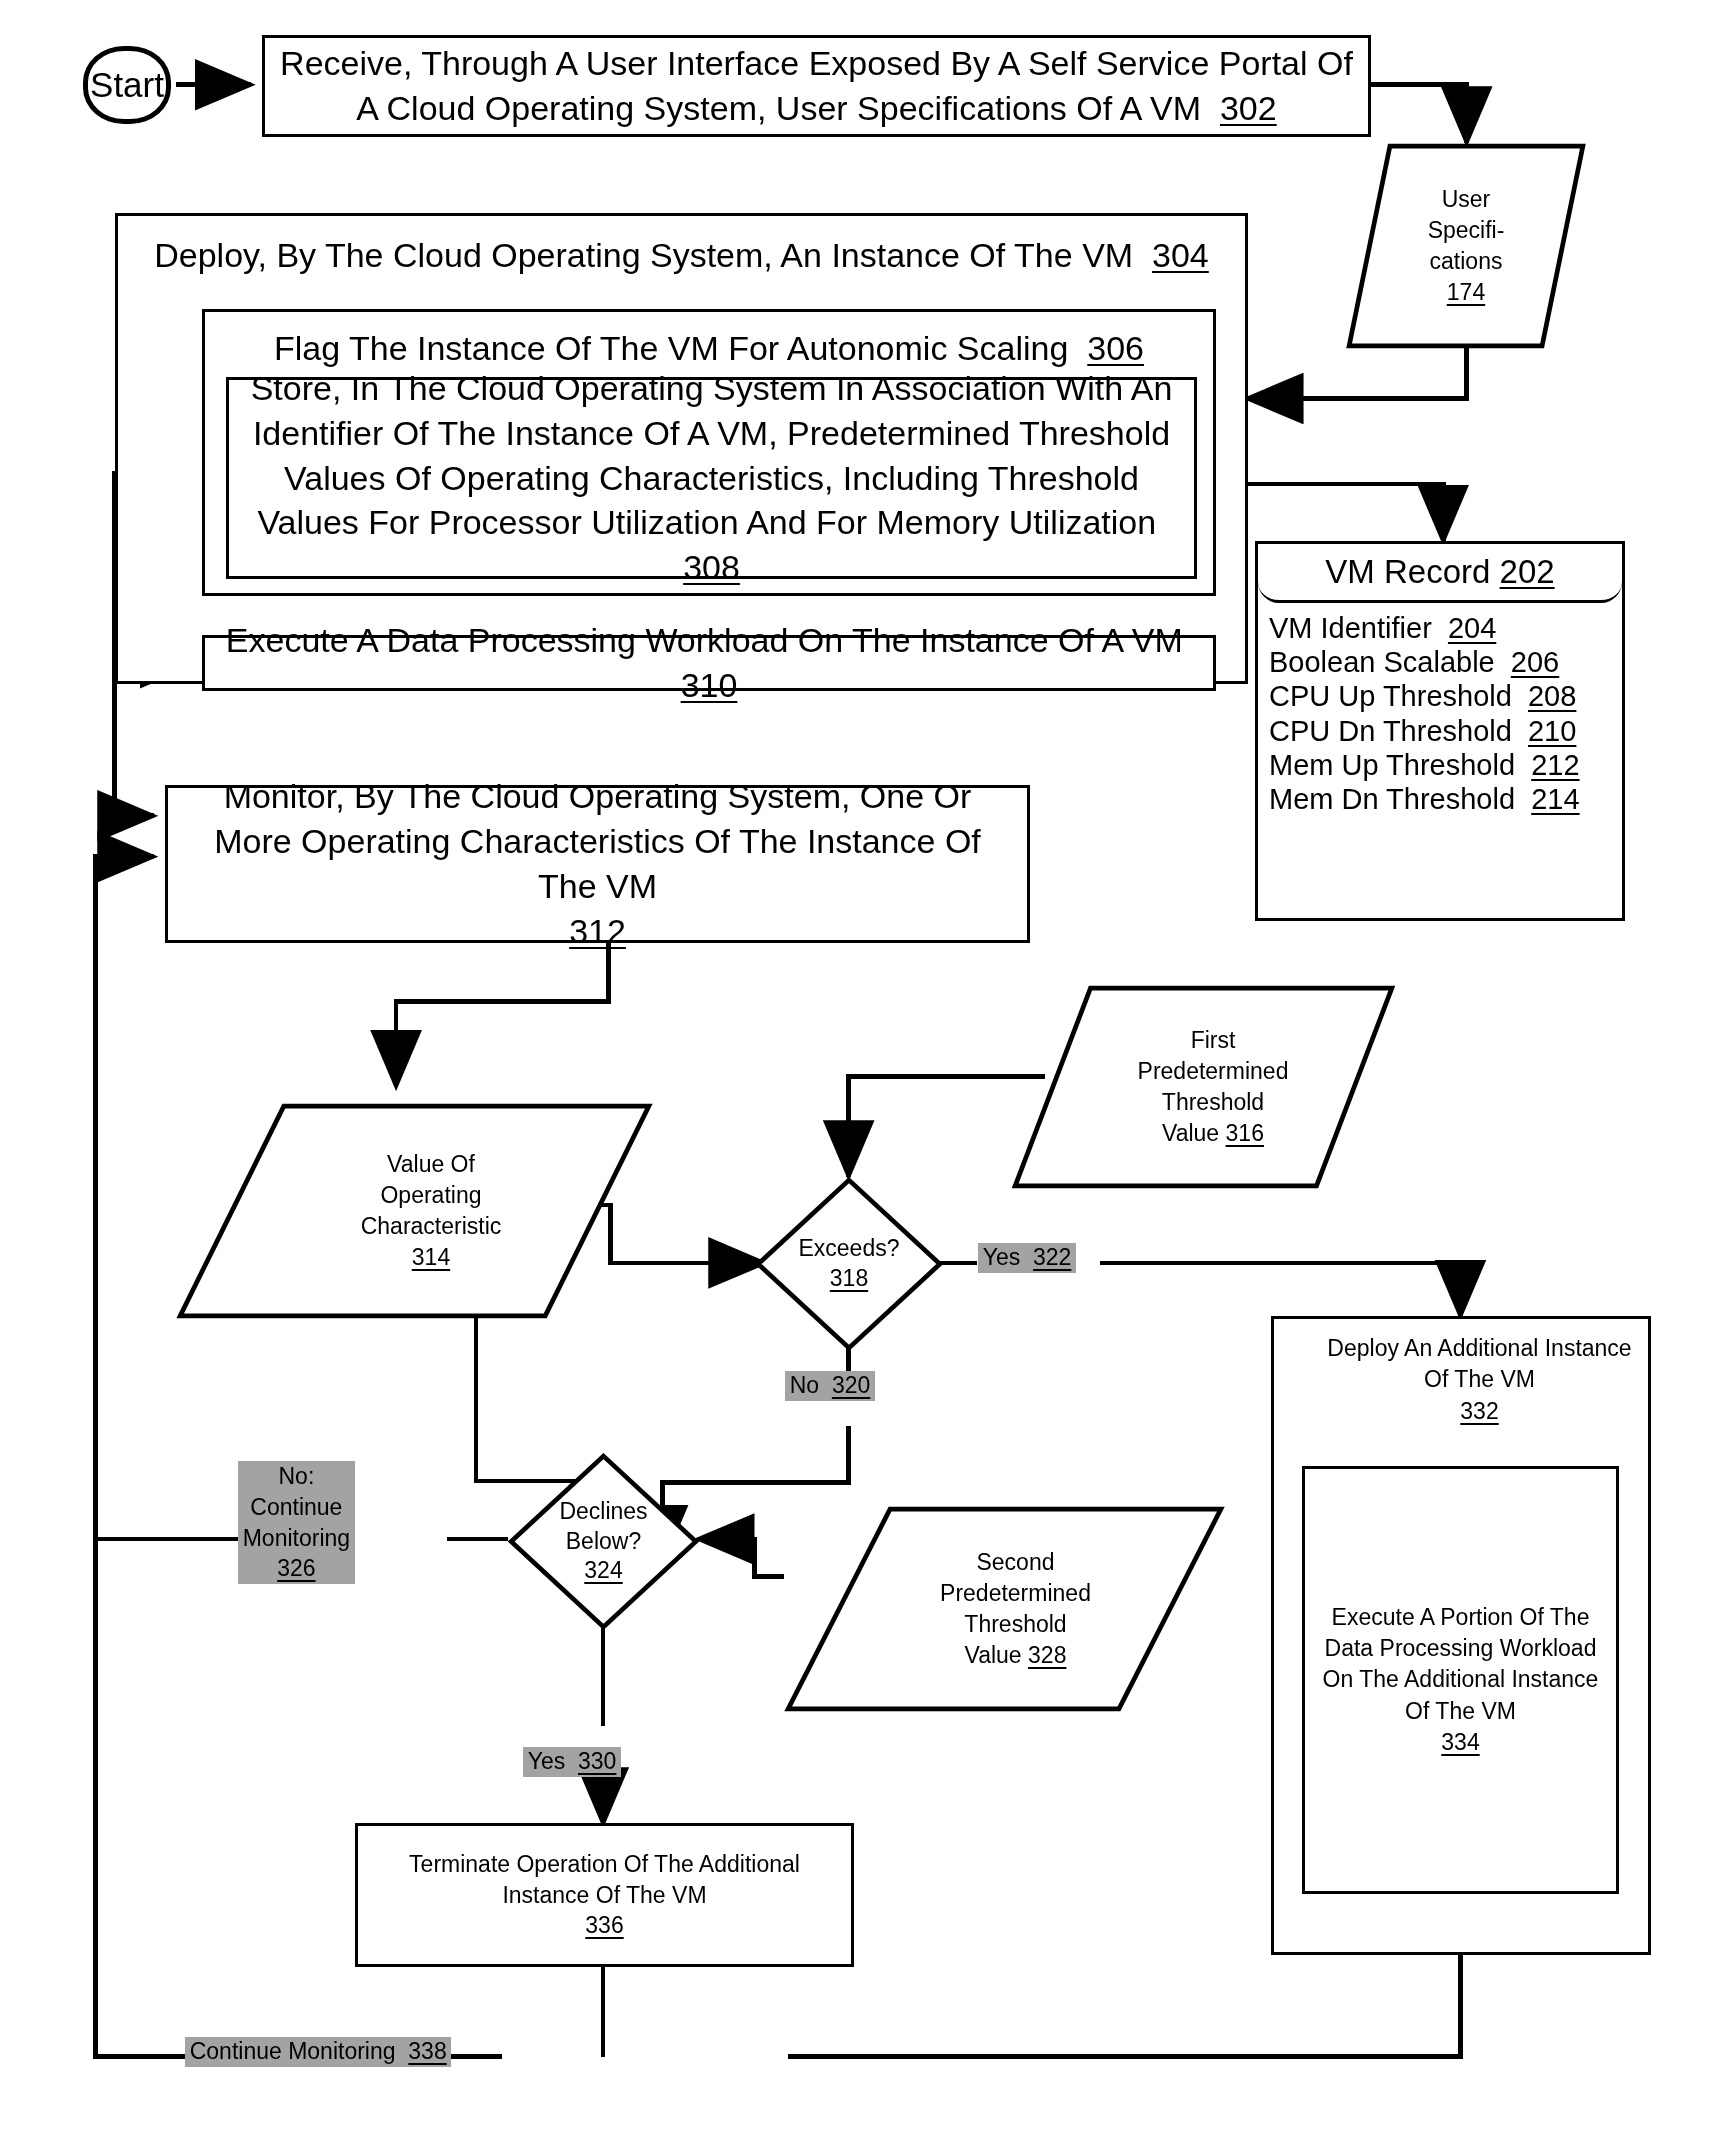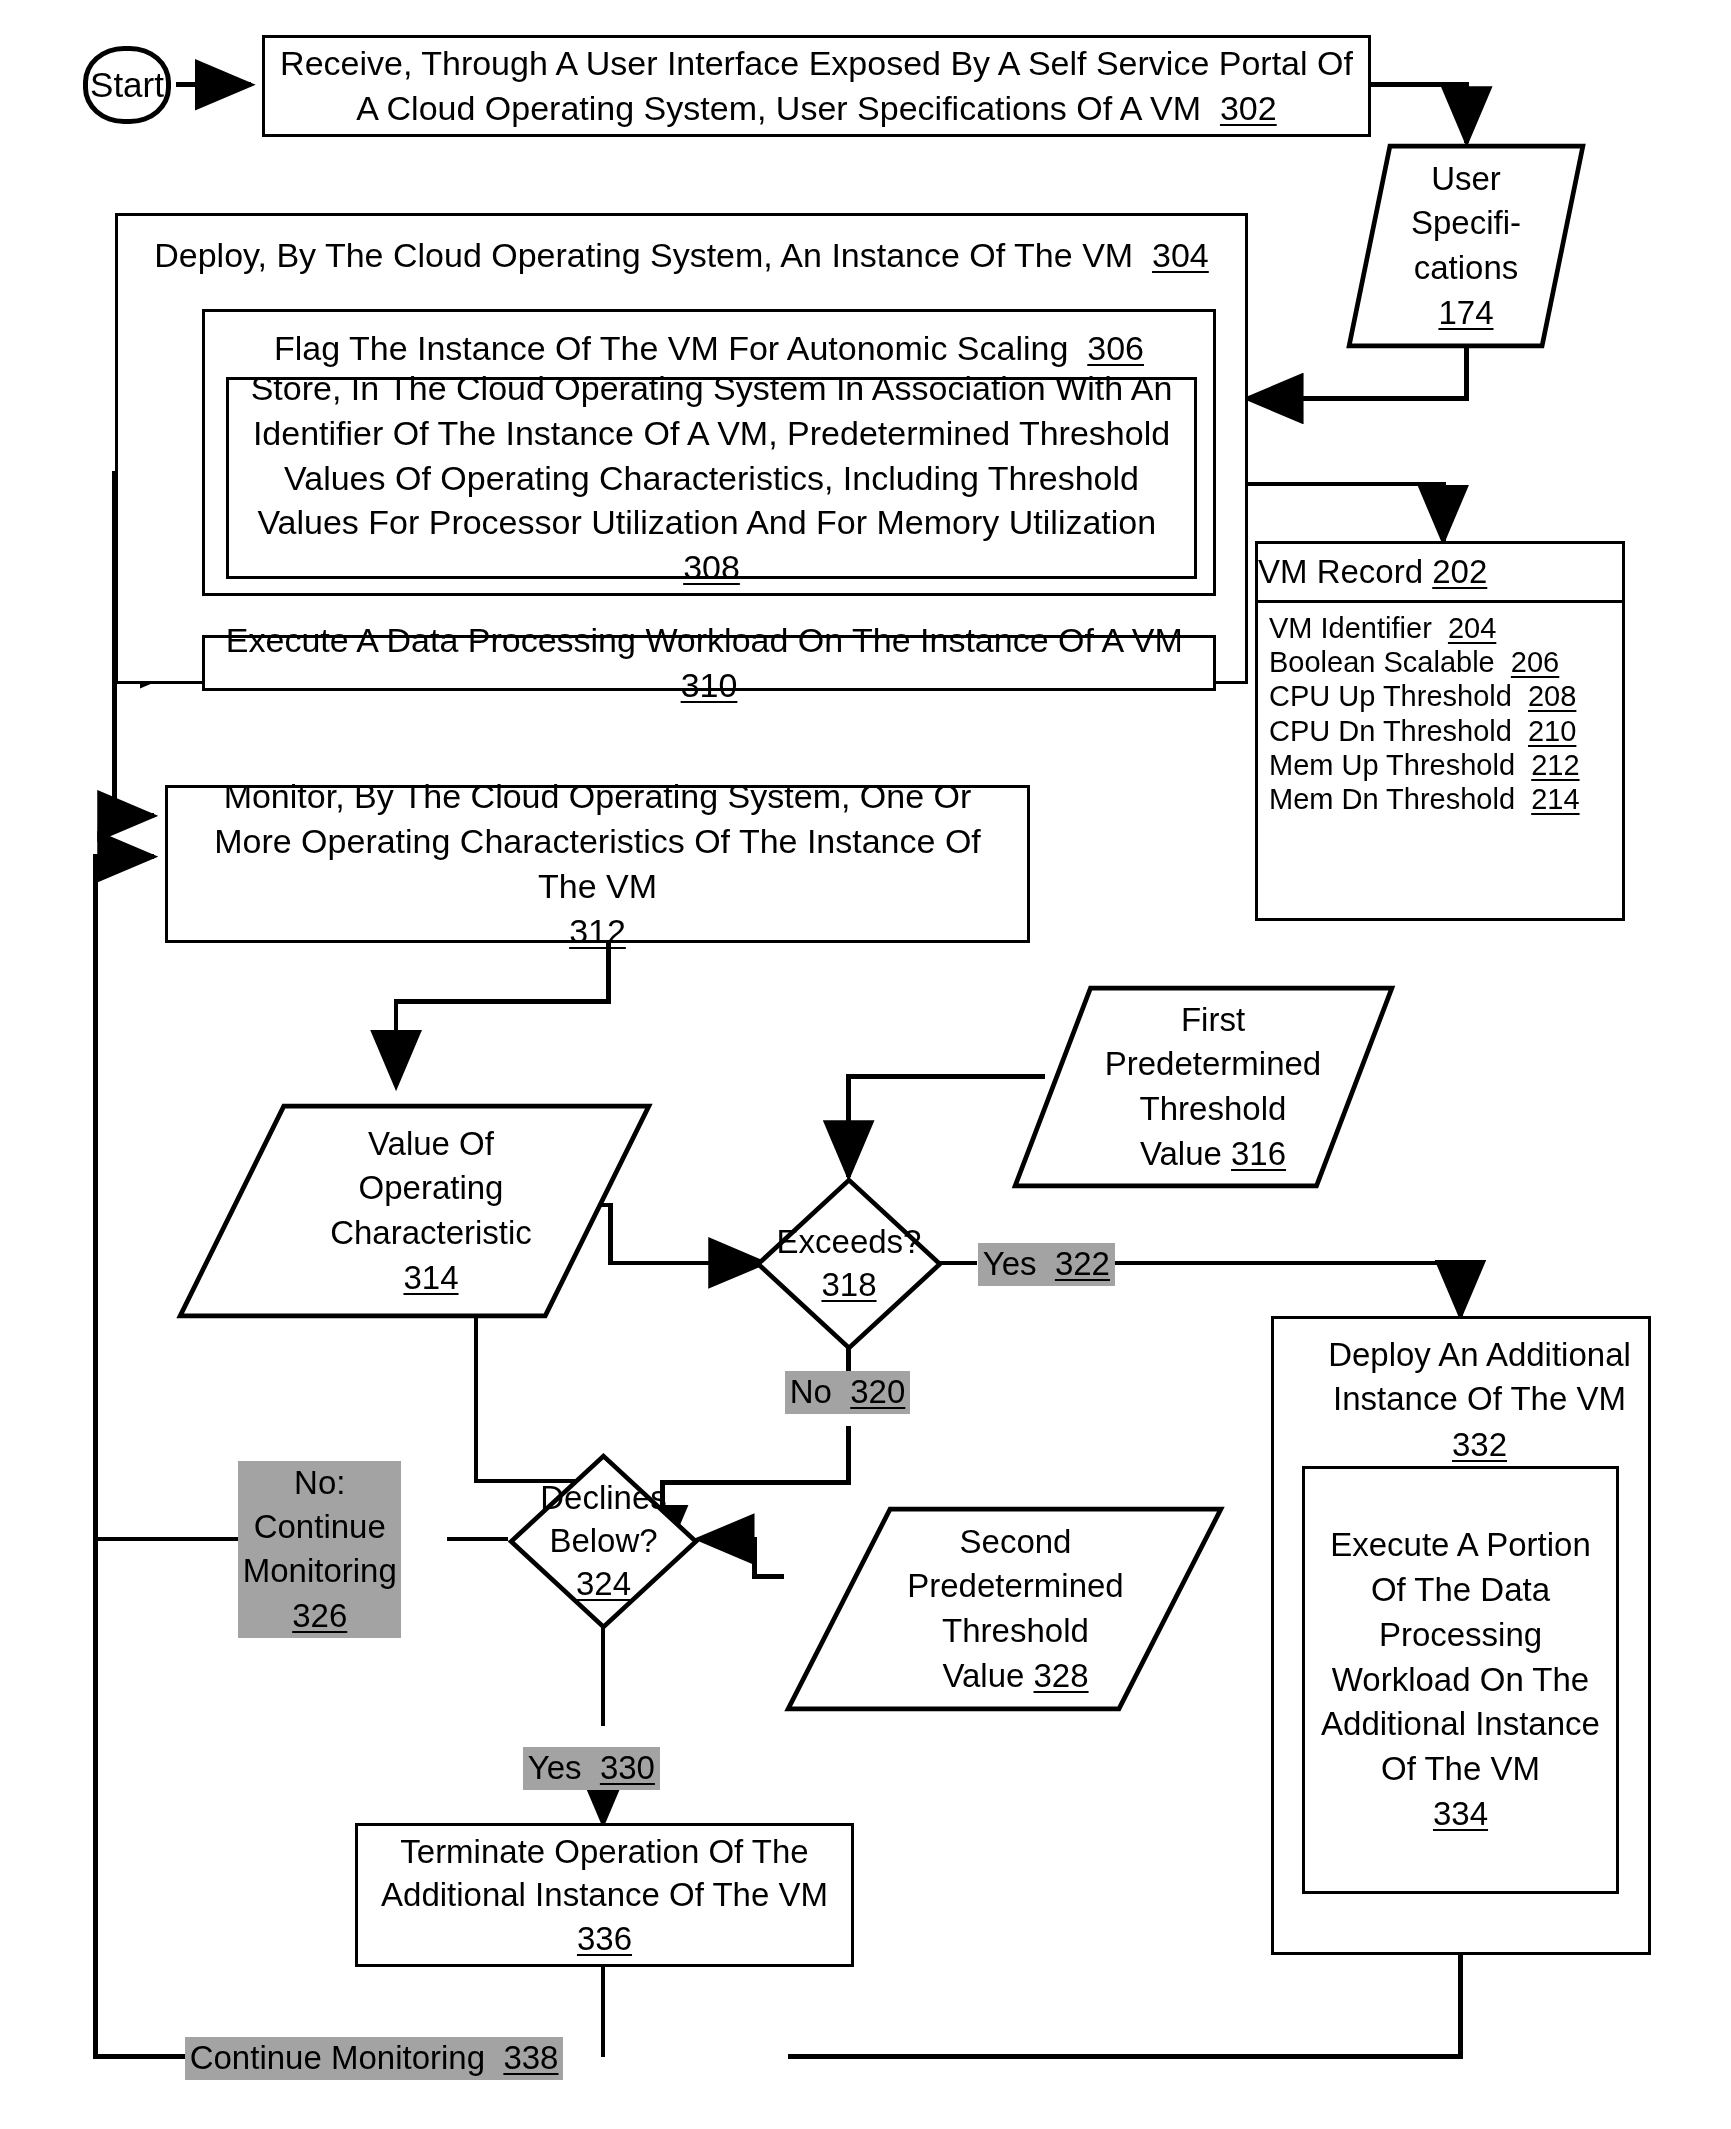--- a/index.html
+++ b/index.html
@@ -97,30 +97,31 @@
     line-height: 1.3;
     pointer-events: none;
   }
   .edge-label {
     position: absolute;
     background: #a3a3a3;
     padding: 0 4.7px;
     white-space: nowrap;
     line-height: 1.3;
   }
-  .f42 { font-size: 33px; }
+  .f42 { font-size: 23px; }
   .f43 { font-size: 34px; }
   .f44 { font-size: 35px; }
   .vmrec-head {
     position: absolute;
     left: 0; right: 0; top: 0;
     height: 56px;
-    display: flex; align-items: center; 
+    display: flex; align-items: center; justify-content: center;
     border-bottom: 3.9px solid #000;
     font-size: 33px;
+    border-radius: 21px;
   }
   .vmrec-list {
     position: absolute;
     left: 0; right: 0; top: 56px; bottom: 0;
     padding: 11px 0 0 11px;
     text-align: left;
     font-size: 29px;
     line-height: 1.18;
   }
   .vmrec-row { white-space: nowrap; }

